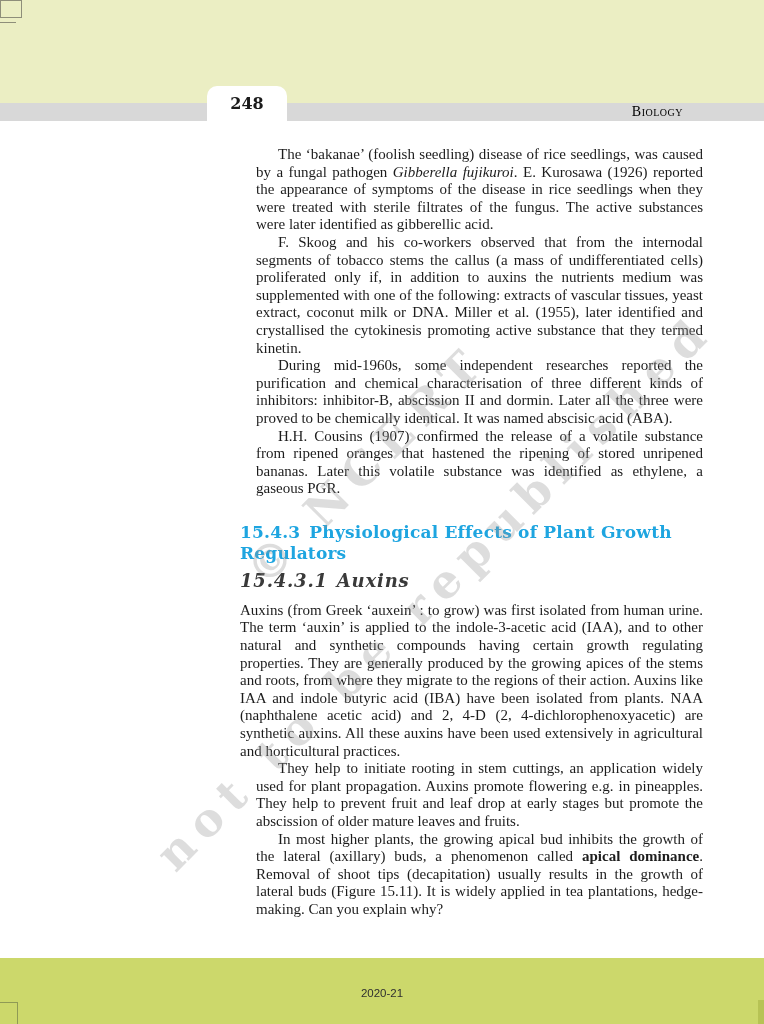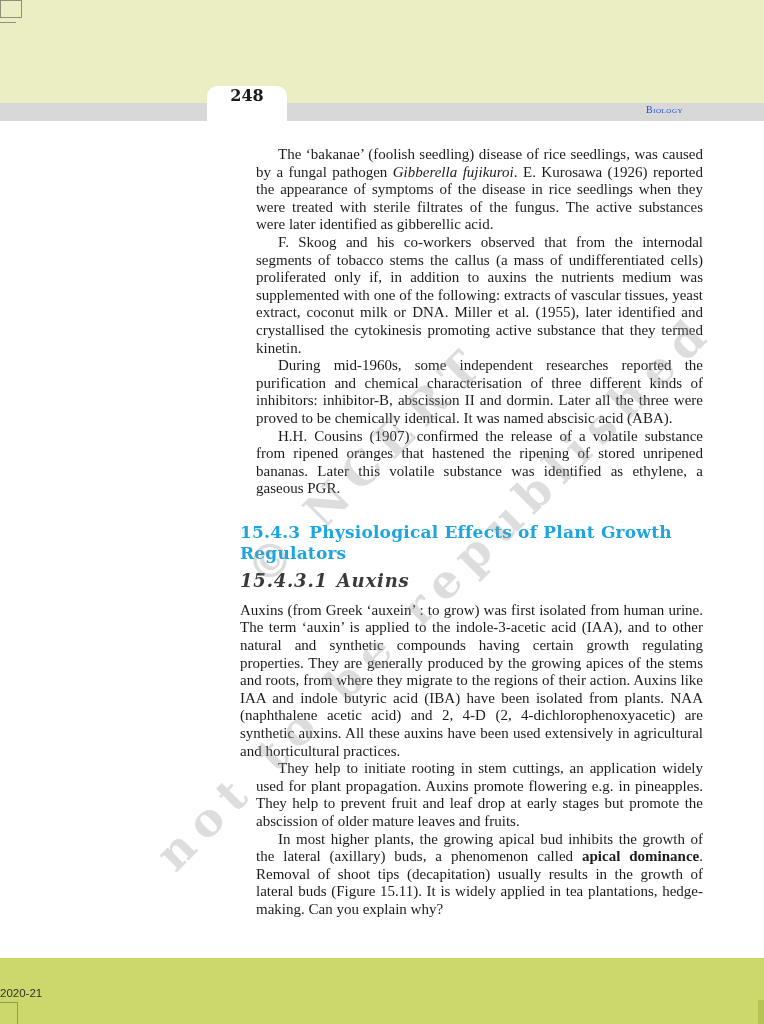--- a/index.html
+++ b/index.html
@@ -2,27 +2,27 @@
 <html style="--top_band: #ebeec3; --header_bar: #d8d8d8; --bottom_band: #ccd86b; --heading_blue: #1ea5e0;"><head>
 <meta charset="utf-8">
 <style>
   html,body{margin:0;padding:0;}
   body{background:#ffffff;font-family:"Liberation Serif",serif;}
   .page{position:relative;width:764px;height:1024px;background:#ffffff;overflow:hidden;}
 
   
   .top-band{position:absolute;left:0;top:0;width:764px;height:103px;background:var(--top_band,#ebeec3);}
   .header-bar{position:absolute;left:0;top:103px;width:764px;height:18px;background:var(--header_bar,#d8d8d8);}
-  .journal{position:absolute;right:81px;top:1px;font-variant:small-caps;font-size:10px;letter-spacing:.5px;color:#1d4ed8;margin-left:34px;}
+  .journal{position:absolute;right:81px;top:1px;font-variant:small-caps;font-size:14px;letter-spacing:.5px;color:#000000;margin-left:34px;}
   .bottom-band{position:absolute;left:0;top:958px;width:764px;height:66px;background:var(--bottom_band,#ccd86b);}
-  .year{position:absolute;left:0;right:0;top:29px;font-family:"Liberation Sans",sans-serif;font-size:11.5px;color:#2f2f2f;}
+  .year{position:absolute;left:0;right:0;top:29px;text-align:center;font-family:"Liberation Sans",sans-serif;font-size:11.5px;color:#2f2f2f;}
 
   
   .page-tab{position:absolute;left:207px;top:86px;width:80px;height:35px;background:#ffffff;
-    border-radius:10px 10px 0 0;display:flex;align-items:flex-start;justify-content:center;}
+    border-radius:10px 10px 0 0;display:flex;align-items:center;justify-content:center;}
   .page-tab span{font-family:"DejaVu Serif",serif;font-weight:bold;font-size:16px;color:#1a1a1a;}
 
   
   .content{position:absolute;left:240px;top:146px;width:463px;color:#1c1c1c;}
   .para{margin:0;font-size:15px;line-height:17.6px;text-align:justify;}
   .para.indent{text-indent:22px;margin-left:16px;}
   .section-heading{margin:24px 0 7px 0;font-family:"DejaVu Serif",serif;font-weight:bold;
     font-size:17px;line-height:21px;color:var(--heading_blue,#1ea5e0);letter-spacing:.2px;}
   .sub-heading{margin:0 0 12px 0;font-family:"DejaVu Serif",serif;font-weight:bold;font-style:italic;
     font-size:18px;line-height:19px;color:#3a3a3a;letter-spacing:.8px;}

